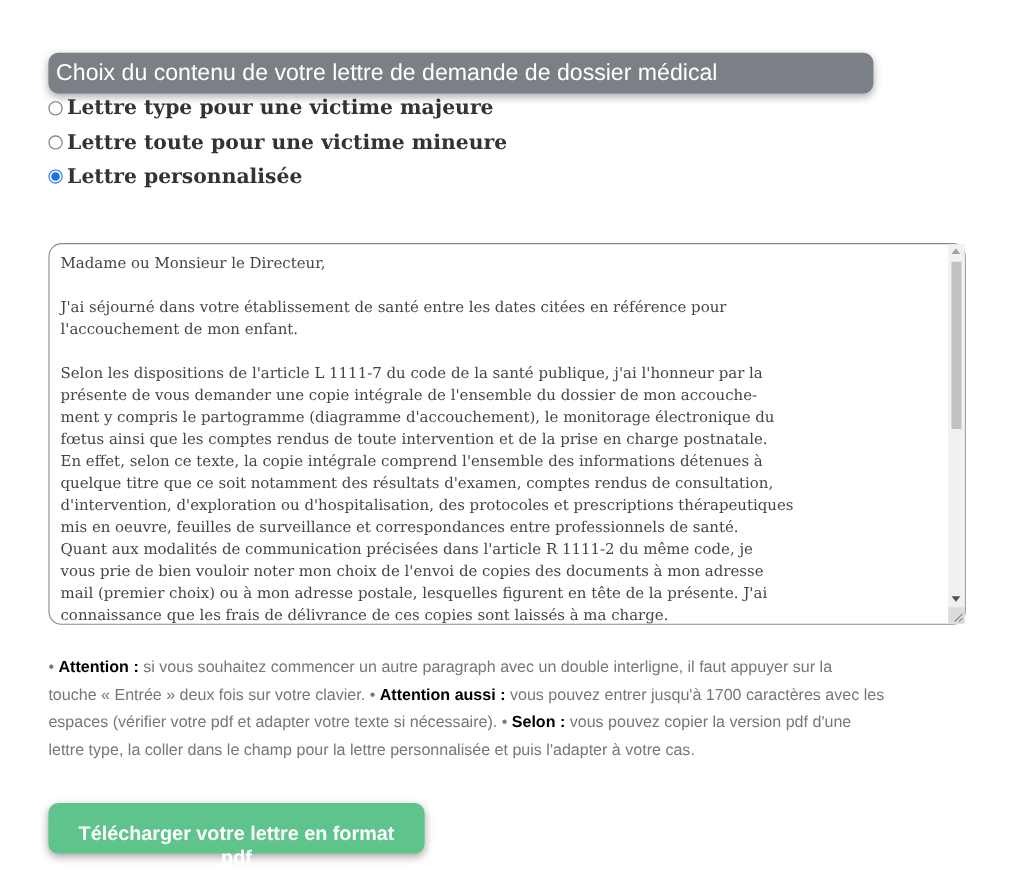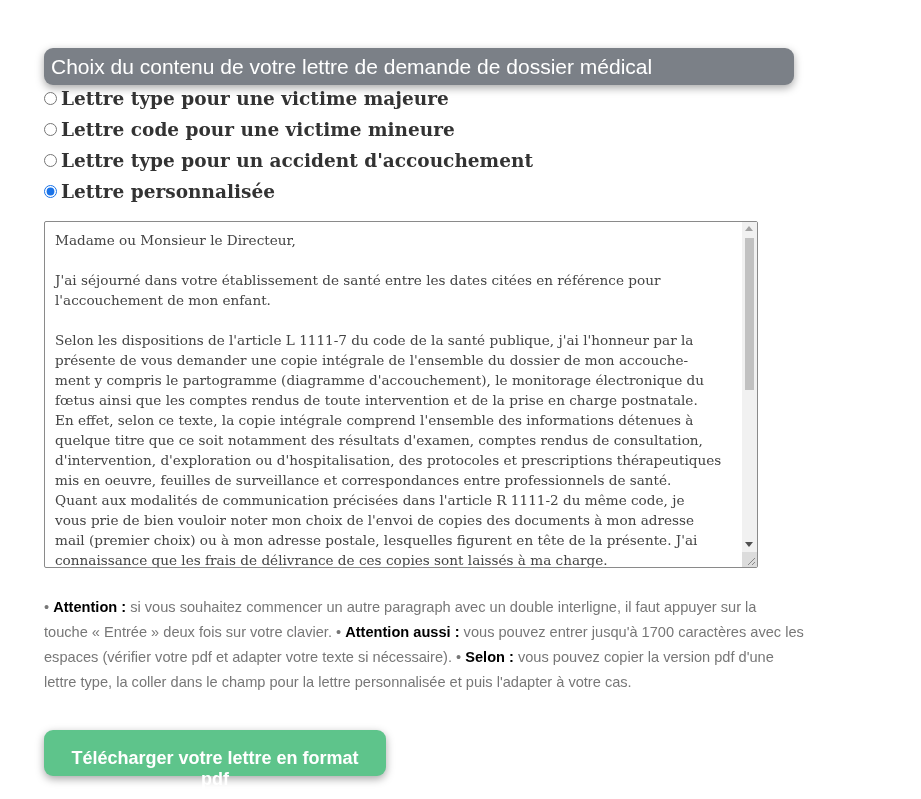--- a/index.html
+++ b/index.html
@@ -9,22 +9,22 @@
     background:#7b8087; border-radius:9px;
     box-shadow:0 3px 8px rgba(0,0,0,0.35);
     color:#ffffff; font-family:"Liberation Sans", sans-serif; font-size:21px;
     line-height:37px; padding-left:7px; box-sizing:border-box; white-space:nowrap;margin-top:40px;
   }
   .options { position:absolute; left:44px; top:64px;margin-top:19px; }
   .opt { display:flex; align-items:center; height:31px; cursor:pointer; }
   .opt input { margin:0 4px 0 0; width:13px; height:13px; accent-color:#1a73e8; }
   .opt span { font-family:"DejaVu Serif", serif; font-weight:bold; font-size:18.5px; color:#333333; white-space:nowrap; }
   .ta-wrap {
-    position:absolute; left:44px; top:221px; width:714px; height:347px;
-    border:1px solid #8a8a8a; box-sizing:border-box; border-radius:2px; background:#fff;
+    position:absolute; left:44px; top:221px; width:834px; height:347px;
+    border:1px solid #8a8a8a; box-sizing:border-box; border-radius:12px; background:#fff;
   }
   textarea {
     position:absolute; left:0; top:0; width:818px; height:345px; border:none; outline:none; resize:none;
     font-family:"DejaVu Serif", serif; font-size:13.6px; line-height:20px; color:#444444;
     padding:8px 10px 0 10px; box-sizing:border-box; overflow:hidden; background:transparent; white-space:pre-wrap;
   }
   .scrollbar { position:absolute; right:0; top:0; width:15px; height:345px; background:#f1f1f1; }
   .sb-up { position:absolute; top:4px; left:3px; width:0; height:0; border-left:4px solid transparent; border-right:4px solid transparent; border-bottom:5px solid #a3a3a3; }
   .sb-thumb { position:absolute; top:16px; left:3px; width:9px; height:152px; background:#c1c1c1; }
   .sb-down { position:absolute; bottom:20px; left:3px; width:0; height:0; border-left:4px solid transparent; border-right:4px solid transparent; border-top:5px solid #505050; }
@@ -49,25 +49,21 @@
   <span>Choix du contenu de votre lettre de demande de dossier médical</span>
 </div>
 
 <div class="options">
   <label class="opt">
     <input type="radio" name="lettre" style="">
     <span>Lettre type pour une victime majeure</span>
   </label>
   <label class="opt">
     <input type="radio" name="lettre" style="">
-    <span>Lettre code pour une victime mineure</span>
-  </label>
-  <label class="opt">
-    <input type="radio" name="lettre" style="">
-    <span>Lettre type pour un accident d'accouchement</span>
+    <span>Lettre toute pour une victime mineure</span>
   </label>
   <label class="opt">
     <input type="radio" name="lettre" checked="" style="">
     <span>Lettre personnalisée</span>
   </label>
 </div>
 
 <div class="ta-wrap">
   <textarea style="">Madame ou Monsieur le Directeur,
 

